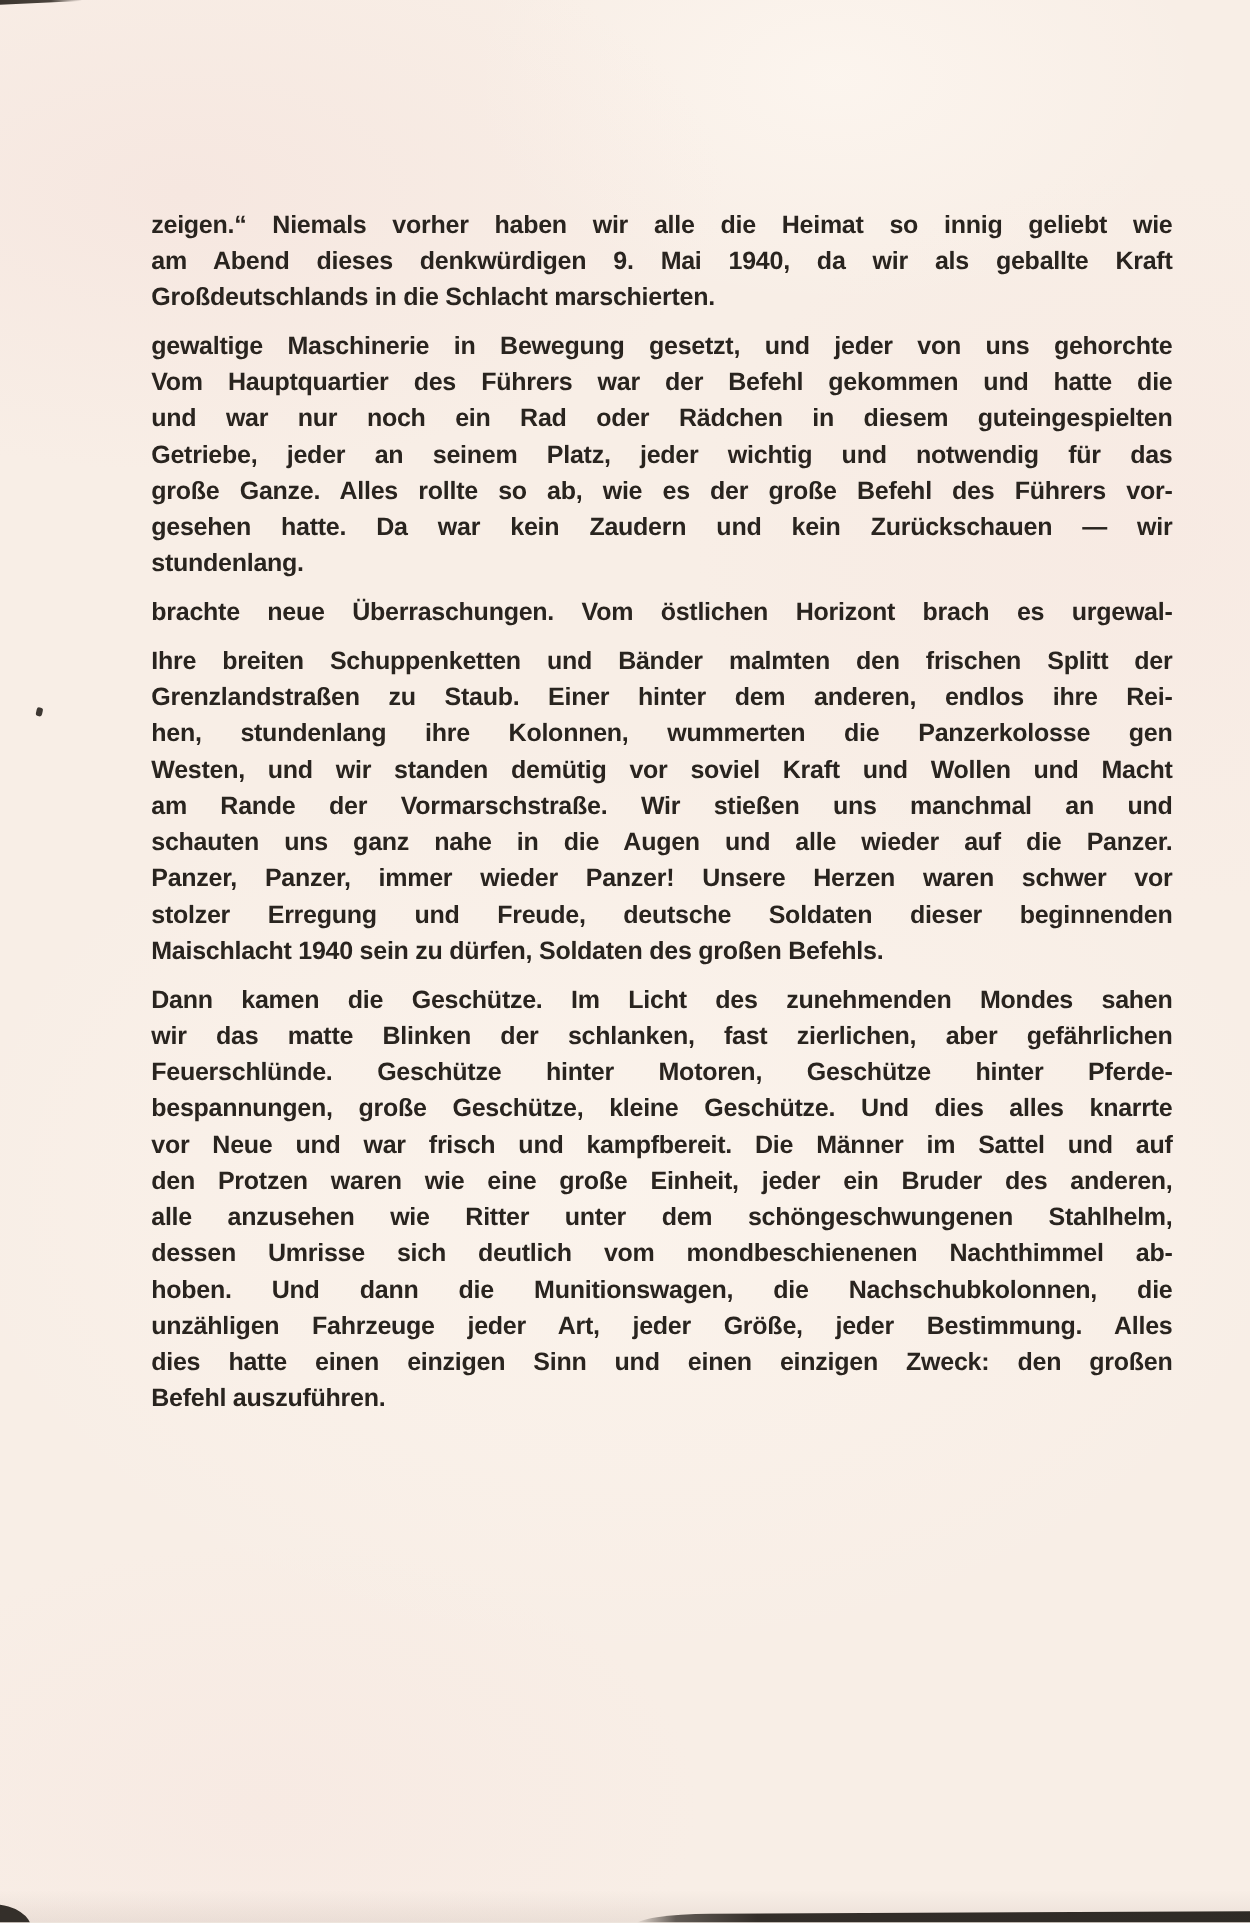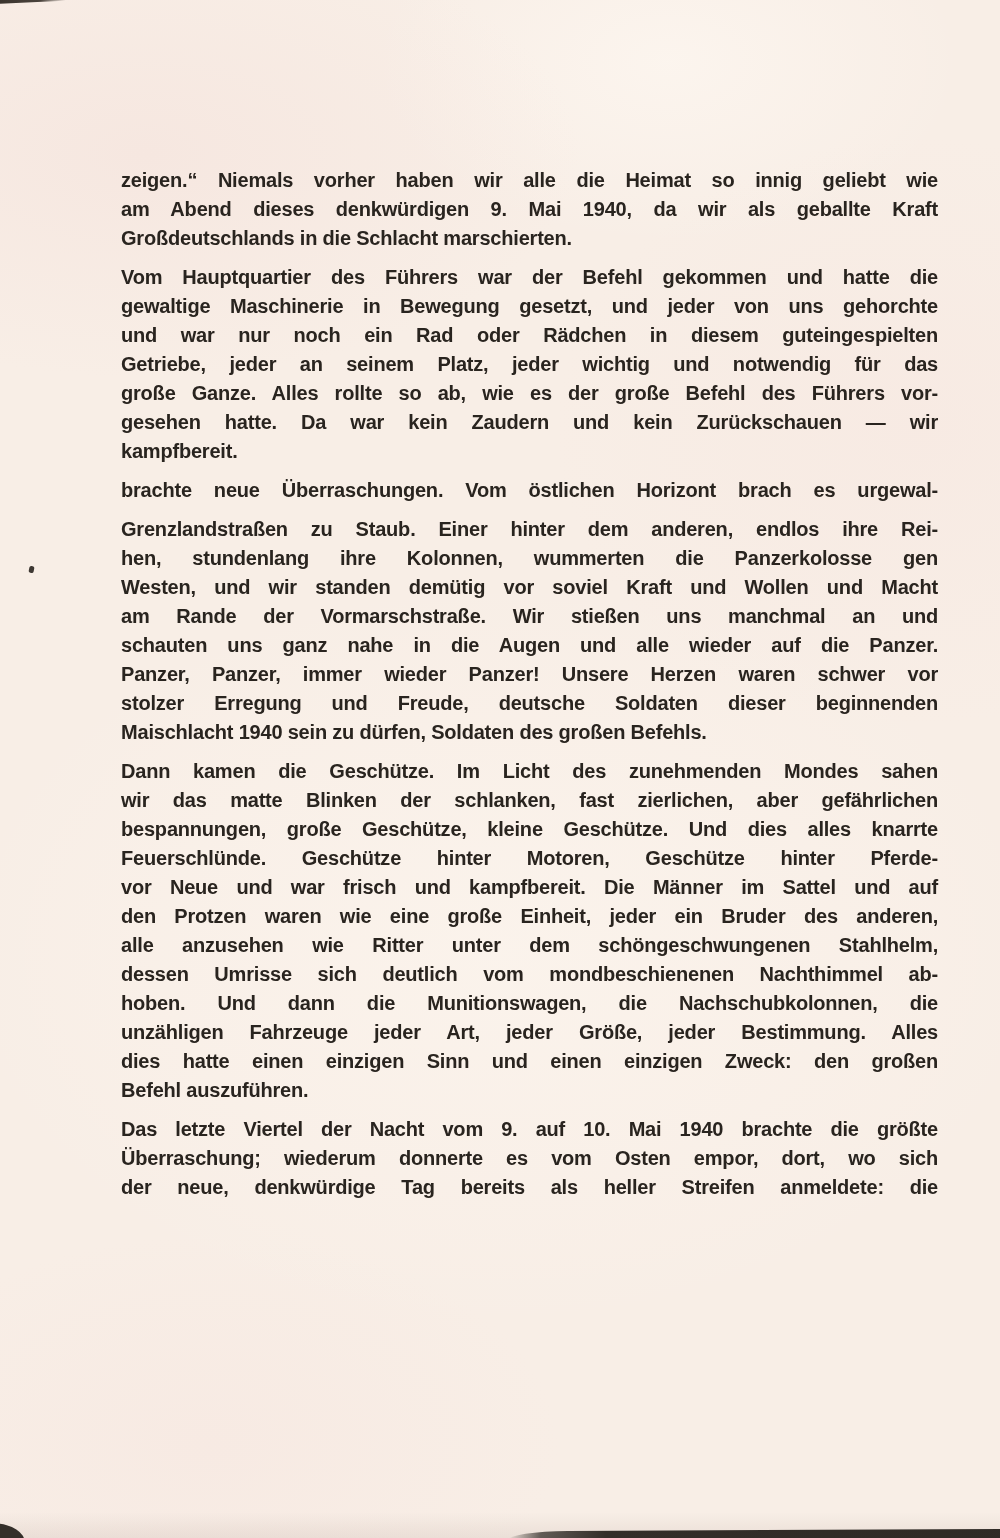--- a/index.html
+++ b/index.html
@@ -90,59 +90,55 @@
 <body>
 
 <div class="page" style="--paper: #f8eee6; --ink: #29241f;">
   <div class="text-block">
       <div class="para">
         <div class="line">zeigen.“ Niemals vorher haben wir alle die Heimat so innig geliebt wie</div>
         <div class="line">am Abend dieses denkwürdigen 9. Mai 1940, da wir als geballte Kraft</div>
         <div class="line no-just">Großdeutschlands in die Schlacht marschierten.</div>
       </div>
       <div class="para">
+        <div class="line">gewaltige Maschinerie in Bewegung gesetzt, und jeder von uns gehorchte</div>
         <div class="line">Vom Hauptquartier des Führers war der Befehl gekommen und hatte die</div>
-        <div class="line">gewaltige Maschinerie in Bewegung gesetzt, und jeder von uns gehorchte</div>
         <div class="line">und war nur noch ein Rad oder Rädchen in diesem guteingespielten</div>
         <div class="line">Getriebe, jeder an seinem Platz, jeder wichtig und notwendig für das</div>
         <div class="line">große Ganze. Alles rollte so ab, wie es der große Befehl des Führers vor-</div>
         <div class="line">gesehen hatte. Da war kein Zaudern und kein Zurückschauen — wir</div>
-        <div class="line no-just">kampfbereit.</div>
+        <div class="line no-just">stundenlang.</div>
       </div>
       <div class="para">
         <div class="line">brachte neue Überraschungen. Vom östlichen Horizont brach es urgewal-</div>
       </div>
       <div class="para">
+        <div class="line">Ihre breiten Schuppenketten und Bänder malmten den frischen Splitt der</div>
         <div class="line">Grenzlandstraßen zu Staub. Einer hinter dem anderen, endlos ihre Rei-</div>
         <div class="line">hen, stundenlang ihre Kolonnen, wummerten die Panzerkolosse gen</div>
         <div class="line">Westen, und wir standen demütig vor soviel Kraft und Wollen und Macht</div>
         <div class="line">am Rande der Vormarschstraße. Wir stießen uns manchmal an und</div>
         <div class="line">schauten uns ganz nahe in die Augen und alle wieder auf die Panzer.</div>
         <div class="line">Panzer, Panzer, immer wieder Panzer! Unsere Herzen waren schwer vor</div>
         <div class="line">stolzer Erregung und Freude, deutsche Soldaten dieser beginnenden</div>
         <div class="line no-just">Maischlacht 1940 sein zu dürfen, Soldaten des großen Befehls.</div>
       </div>
       <div class="para">
         <div class="line">Dann kamen die Geschütze. Im Licht des zunehmenden Mondes sahen</div>
         <div class="line">wir das matte Blinken der schlanken, fast zierlichen, aber gefährlichen</div>
+        <div class="line">Feuerschlünde. Geschütze hinter Motoren, Geschütze hinter Pferde-</div>
         <div class="line">bespannungen, große Geschütze, kleine Geschütze. Und dies alles knarrte</div>
-        <div class="line">Feuerschlünde. Geschütze hinter Motoren, Geschütze hinter Pferde-</div>
         <div class="line">vor Neue und war frisch und kampfbereit. Die Männer im Sattel und auf</div>
         <div class="line">den Protzen waren wie eine große Einheit, jeder ein Bruder des anderen,</div>
         <div class="line">alle anzusehen wie Ritter unter dem schöngeschwungenen Stahlhelm,</div>
         <div class="line">dessen Umrisse sich deutlich vom mondbeschienenen Nachthimmel ab-</div>
         <div class="line">hoben. Und dann die Munitionswagen, die Nachschubkolonnen, die</div>
         <div class="line">unzähligen Fahrzeuge jeder Art, jeder Größe, jeder Bestimmung. Alles</div>
         <div class="line">dies hatte einen einzigen Sinn und einen einzigen Zweck: den großen</div>
         <div class="line no-just">Befehl auszuführen.</div>
-      </div>
-      <div class="para">
-        <div class="line">Das letzte Viertel der Nacht vom 9. auf 10. Mai 1940 brachte die größte</div>
-        <div class="line">Überraschung; wiederum donnerte es vom Osten empor, dort, wo sich</div>
-        <div class="line">der neue, denkwürdige Tag bereits als heller Streifen anmeldete: die</div>
       </div>
     </div>
   <div class="bottom-shade"></div>
   <div class="artifact corner-tl"></div>
   <div class="artifact speck"></div>
   <div class="artifact corner-bl"></div>
   <div class="artifact bottom-band"></div>
 </div>
 
 </body></html>

